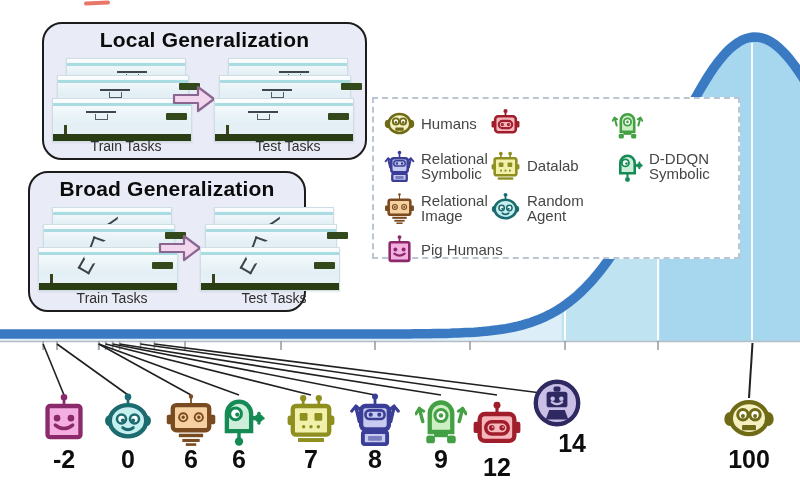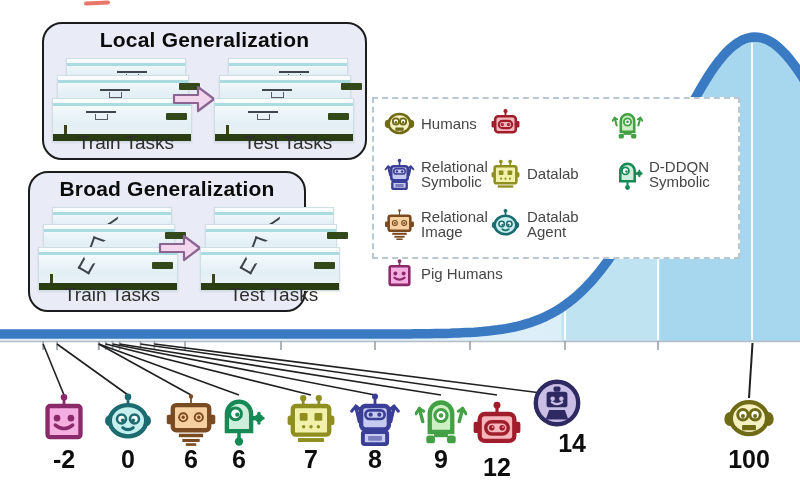--- a/index.html
+++ b/index.html
@@ -27,26 +27,26 @@
   .s1 .struct{top:12px;left:42%;} .s2 .struct{top:13px;left:32%;} .s3 .struct{top:12px;left:24%;}
   .squig{position:absolute;width:9px;height:9px;border:2px solid #3c4248;border-right-color:transparent;
          transform:rotate(-35deg);}
   .s1 .squig{top:11px;left:48%;} .s2 .squig{top:13px;left:36%;transform:rotate(20deg);}
   .s3 .squig{top:11px;left:30%;transform:rotate(-60deg);}
   .ground{position:absolute;left:0;right:0;bottom:0;height:7px;background:#2b3e13;}
   .sling{position:absolute;left:11px;bottom:7px;width:2.5px;height:9px;background:#3b431c;}
   .plat{position:absolute;width:21px;height:7px;background:#33491b;border-radius:1px;}
   .p1{left:127px;top:25px;} .p2{left:114px;top:55px;}
   .big-arrow{position:absolute;left:128px;top:60px;}
-  .cap{position:absolute;bottom:4px;width:148px;text-align:center;font-size:19px;color:#2e2e2e;}
+  .cap{position:absolute;bottom:4px;width:148px;text-align:center;font-size:14px;color:#2e2e2e;}
   .cap-train{left:8px;} .cap-test{left:170px;}
   
   .legend{position:absolute;left:372px;top:97px;width:368px;height:162px;background:#fff;
           border:2px dashed #b9c6d3;box-sizing:border-box;z-index:3;}
-  .legend-grid{display:grid;grid-template-columns:106px 122px auto;padding:7px 4px 2px 10px;row-gap:14px;}
+  .legend-grid{display:grid;grid-template-columns:106px 122px auto;padding:7px 4px 2px 10px;row-gap:6px;}
   .li{display:flex;align-items:center;gap:6px;min-height:36px;}
   .li-icon{flex:0 0 auto;display:flex;}
   .li-label{font-size:15px;line-height:1.03;color:#464646;}
   
   .agent{position:absolute;width:58px;text-align:center;z-index:2;}
   .a-icon{display:block;height:54px;}
   .a-icon svg{display:block;margin:0 auto;}
   .a-score{display:block;font-size:25px;font-weight:bold;color:#0d0d0d;line-height:1;margin-top:1px;}
   
   .stray-mark{position:absolute;left:84px;top:1px;width:26px;height:3.5px;background:#e04a38;
@@ -331,21 +331,21 @@
     <ellipse cx="9" cy="33" rx="5.5" ry="6.5" fill="#1c6b70"></ellipse>
               <ellipse cx="51" cy="33" rx="5.5" ry="6.5" fill="#1c6b70"></ellipse>
     <ellipse cx="30" cy="33" rx="21" ry="18" fill="#c6efef" stroke="#1c6b70" stroke-width="5"></ellipse>
     <circle cx="22.5" cy="31" r="5.2" fill="#fff" stroke="#1c6b70" stroke-width="3"></circle>
               <circle cx="24" cy="32.5" r="2.2" fill="#1c6b70"></circle>
     <circle cx="37.5" cy="31" r="5.2" fill="#fff" stroke="#1c6b70" stroke-width="3"></circle>
               <circle cx="36" cy="32.5" r="2.2" fill="#1c6b70"></circle>
     <path d="M24 41 Q30 45.5 36 41" fill="none" stroke="#1c6b70" stroke-width="3.5" stroke-linecap="round"></path>
             </svg>
           </span>
-    <span class="li-label">Datalab Agent</span>
+    <span class="li-label">Random Agent</span>
   </div>
         <div class="li" style="grid-column: 1 / -1;">
     <span class="li-icon">
             <svg viewBox="0 0 60 62" width="31" height="32">
               <circle cx="30" cy="6" r="3.8" fill="#8b2a6b"></circle>
               <rect x="28.4" y="8" width="3.2" height="8" fill="#8b2a6b"></rect>
     <rect x="11" y="16" width="38" height="36" rx="3" fill="#f4aee0" stroke="#8b2a6b" stroke-width="5"></rect>
     <circle cx="22" cy="30" r="3.8" fill="#8b2a6b"></circle>
               <circle cx="38" cy="30" r="3.8" fill="#8b2a6b"></circle>
     <path d="M20 38 Q30 46 40 38" fill="none" stroke="#8b2a6b" stroke-width="4" stroke-linecap="round"></path>

